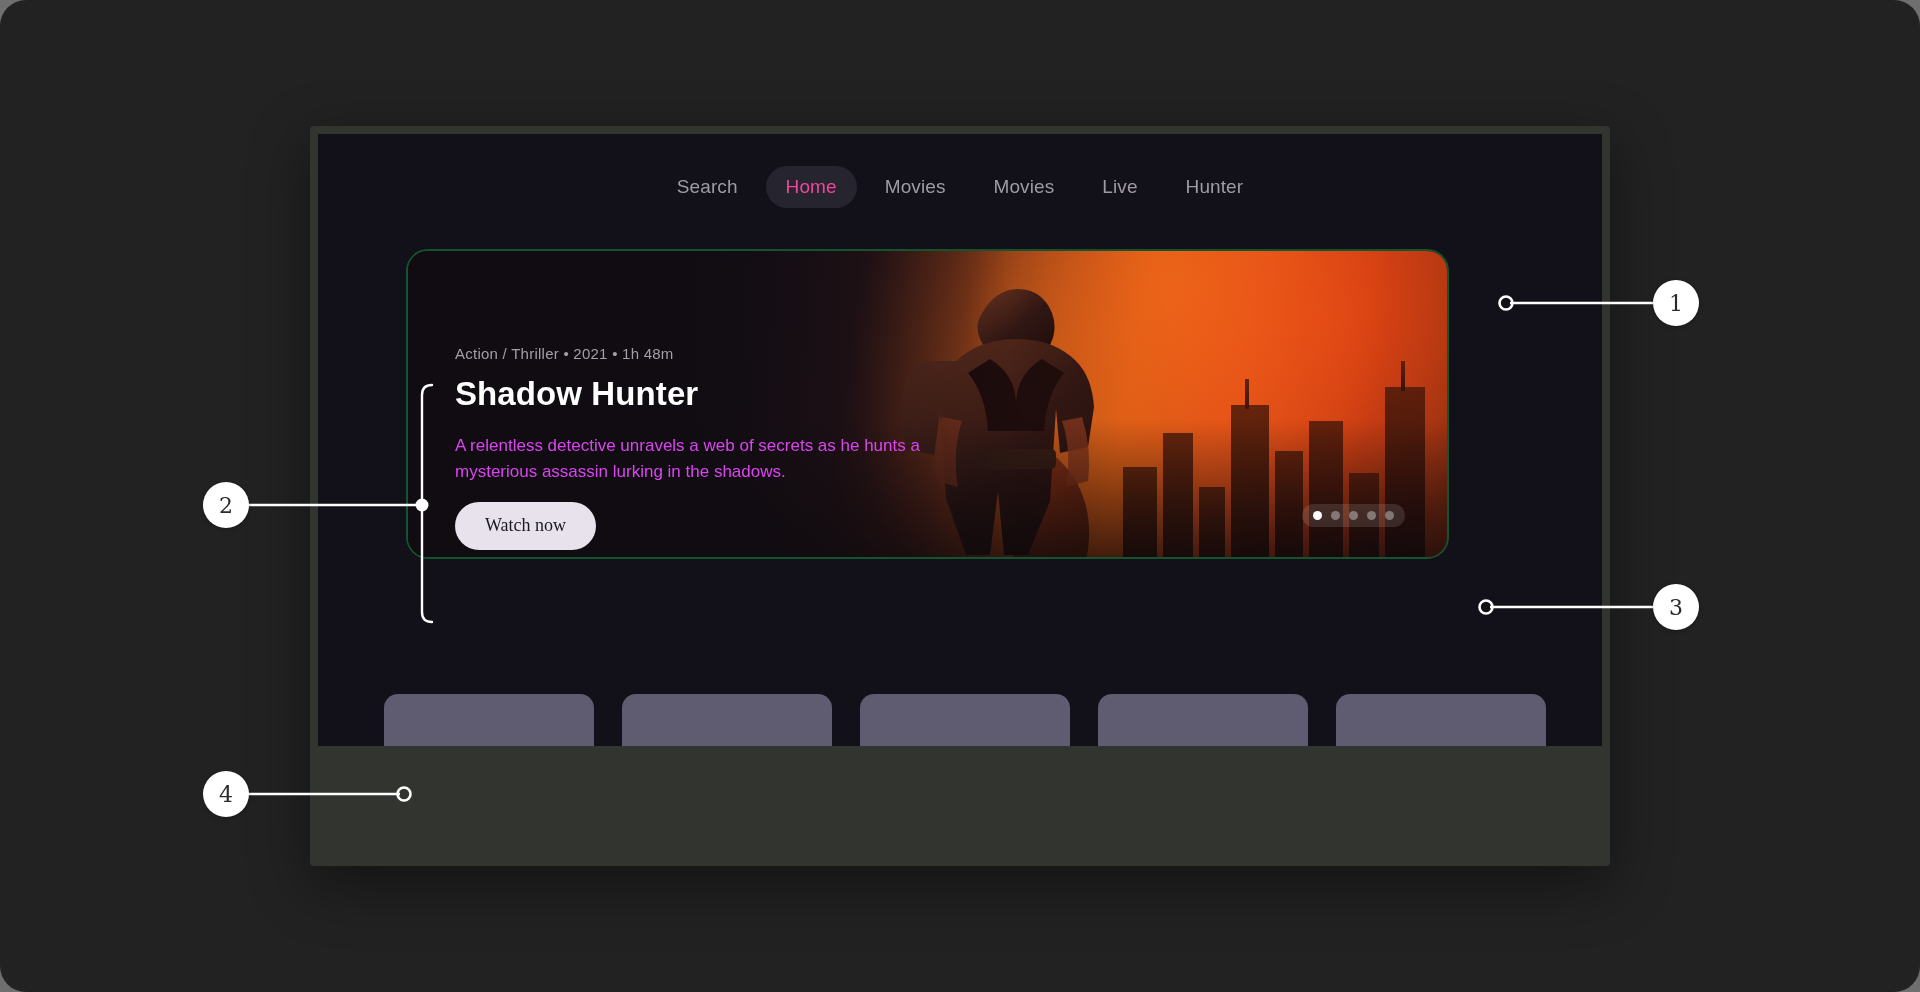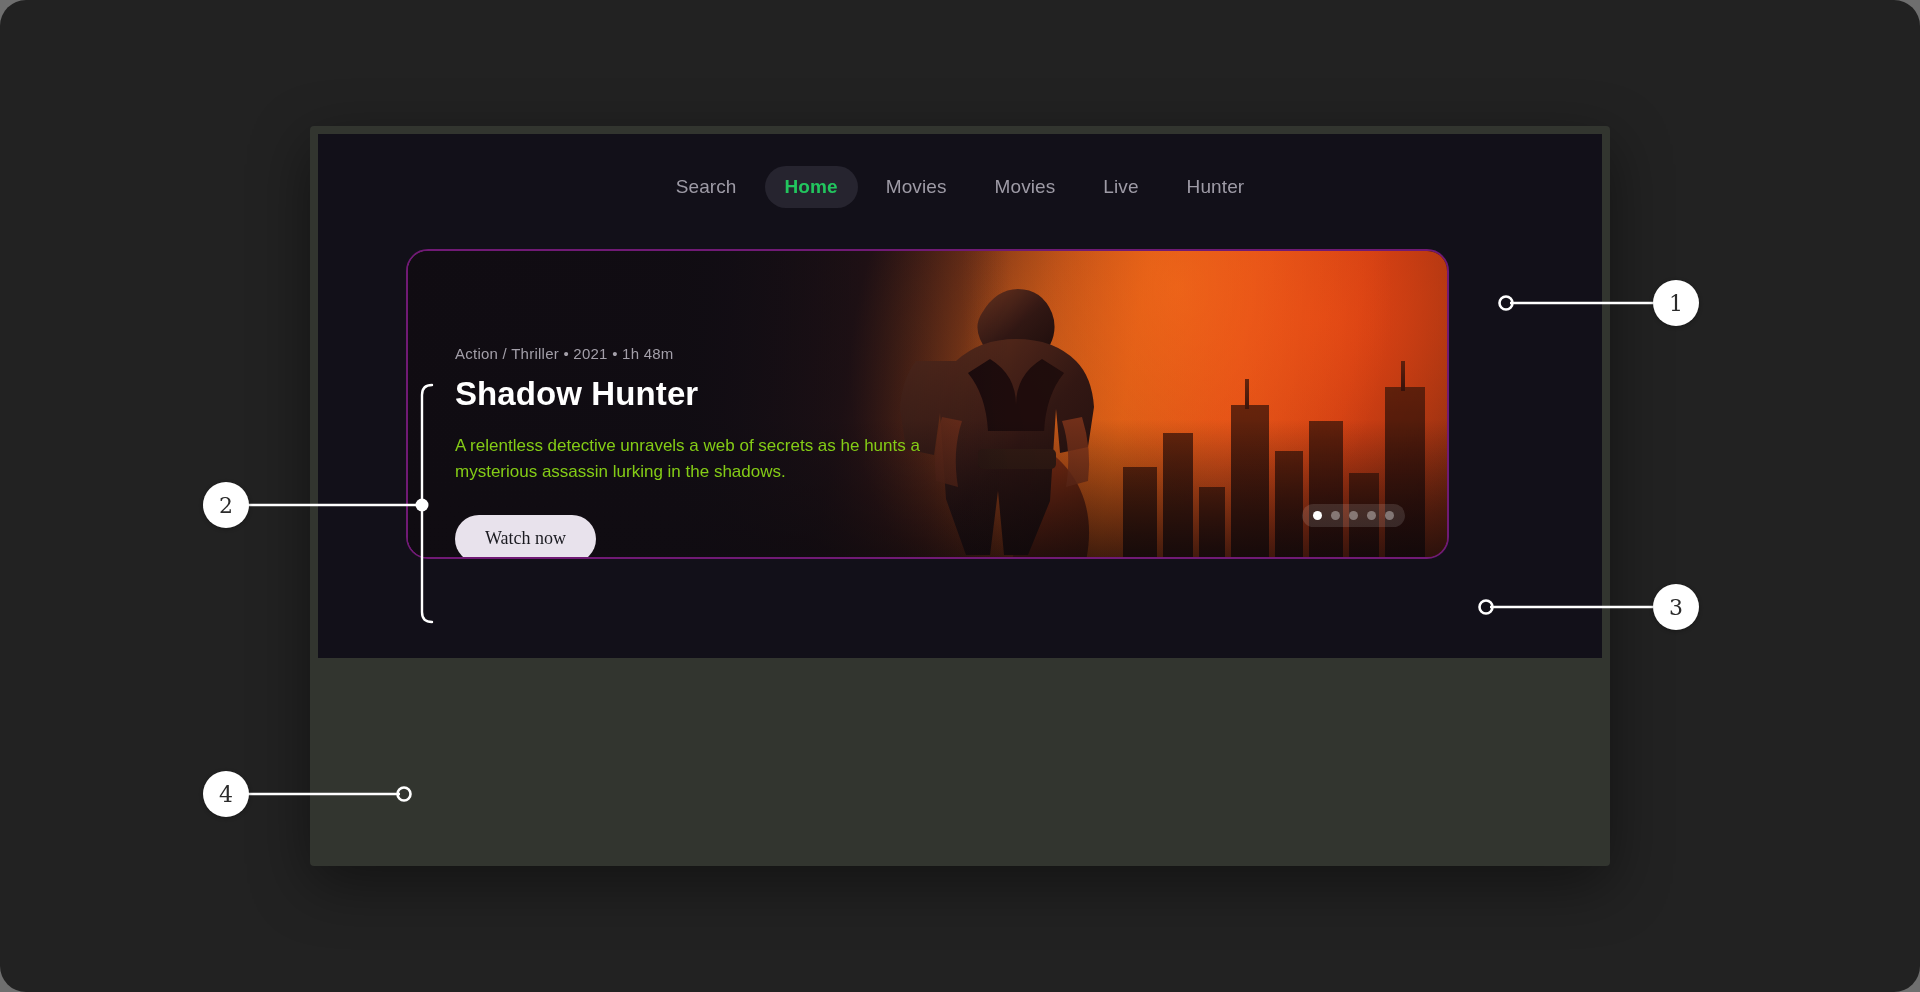--- a/index.html
+++ b/index.html
@@ -31,21 +31,21 @@
     height: 740px;
     background: #32352f;
     border-radius: 4px;
     box-shadow: 0 18px 60px rgba(0,0,0,0.45);
   }
   #tv-screen {
     position: absolute;
     left: 8px;
     top: 8px;
     width: 1284px;
-    height: 524px;
+    height: 612px;
     background: #121019;
     overflow: hidden;
   }
 
   
   #nav-bar {
     position: absolute;
     left: 0; top: 32px;
     width: 100%;
     display: flex;
@@ -57,33 +57,32 @@
     font-size: 19px;
     color: #9e9ba6;
     padding: 10px 20px;
     border-radius: 22px;
     letter-spacing: 0.1px;
     white-space: nowrap;
     background: transparent;
   }
   .nav-item.active {
     background: #26242f;
-    color: #22c55e;
-    font-weight: bold;
+    color: #ec4899;
   }
 
   
   #hero {
     position: absolute;
     left: 88px;
     top: 115px;
     width: 1043px;
     height: 310px;
     border-radius: 22px;
-    border: 2px solid #701a75;
+    border: 2px solid #14532d;
     overflow: hidden;
     background: #140f12;
   }
   #hero-art {
     position: absolute;
     inset: 0;
     background:
       radial-gradient(ellipse 300px 420px at 74% 12%, rgba(255,120,30,0.50), transparent 72%),
       radial-gradient(ellipse 420px 300px at 88% 22%, rgba(232,70,20,0.72), transparent 70%),
       radial-gradient(ellipse 260px 360px at 60% 40%, rgba(214,110,26,0.50), transparent 70%),
@@ -138,23 +137,23 @@
   #hero-title {
     font-size: 33px;
     font-weight: 700;
     color: #ffffff;
     letter-spacing: 0.1px;
     margin-bottom: 20px;
   }
   #hero-desc {
     font-size: 17px;
     line-height: 1.55;
-    color: #84cc16;
+    color: #d946ef;
     max-width: 490px;
-    margin-bottom: 29px;
+    margin-bottom: 16px;
   }
   #watch-now {
     display: inline-flex;
     align-items: center;
     justify-content: center;
     height: 48px;
     padding: 0 30px;
     border-radius: 26px;
     background: #e8e2ec;
     color: #1a1a20;

